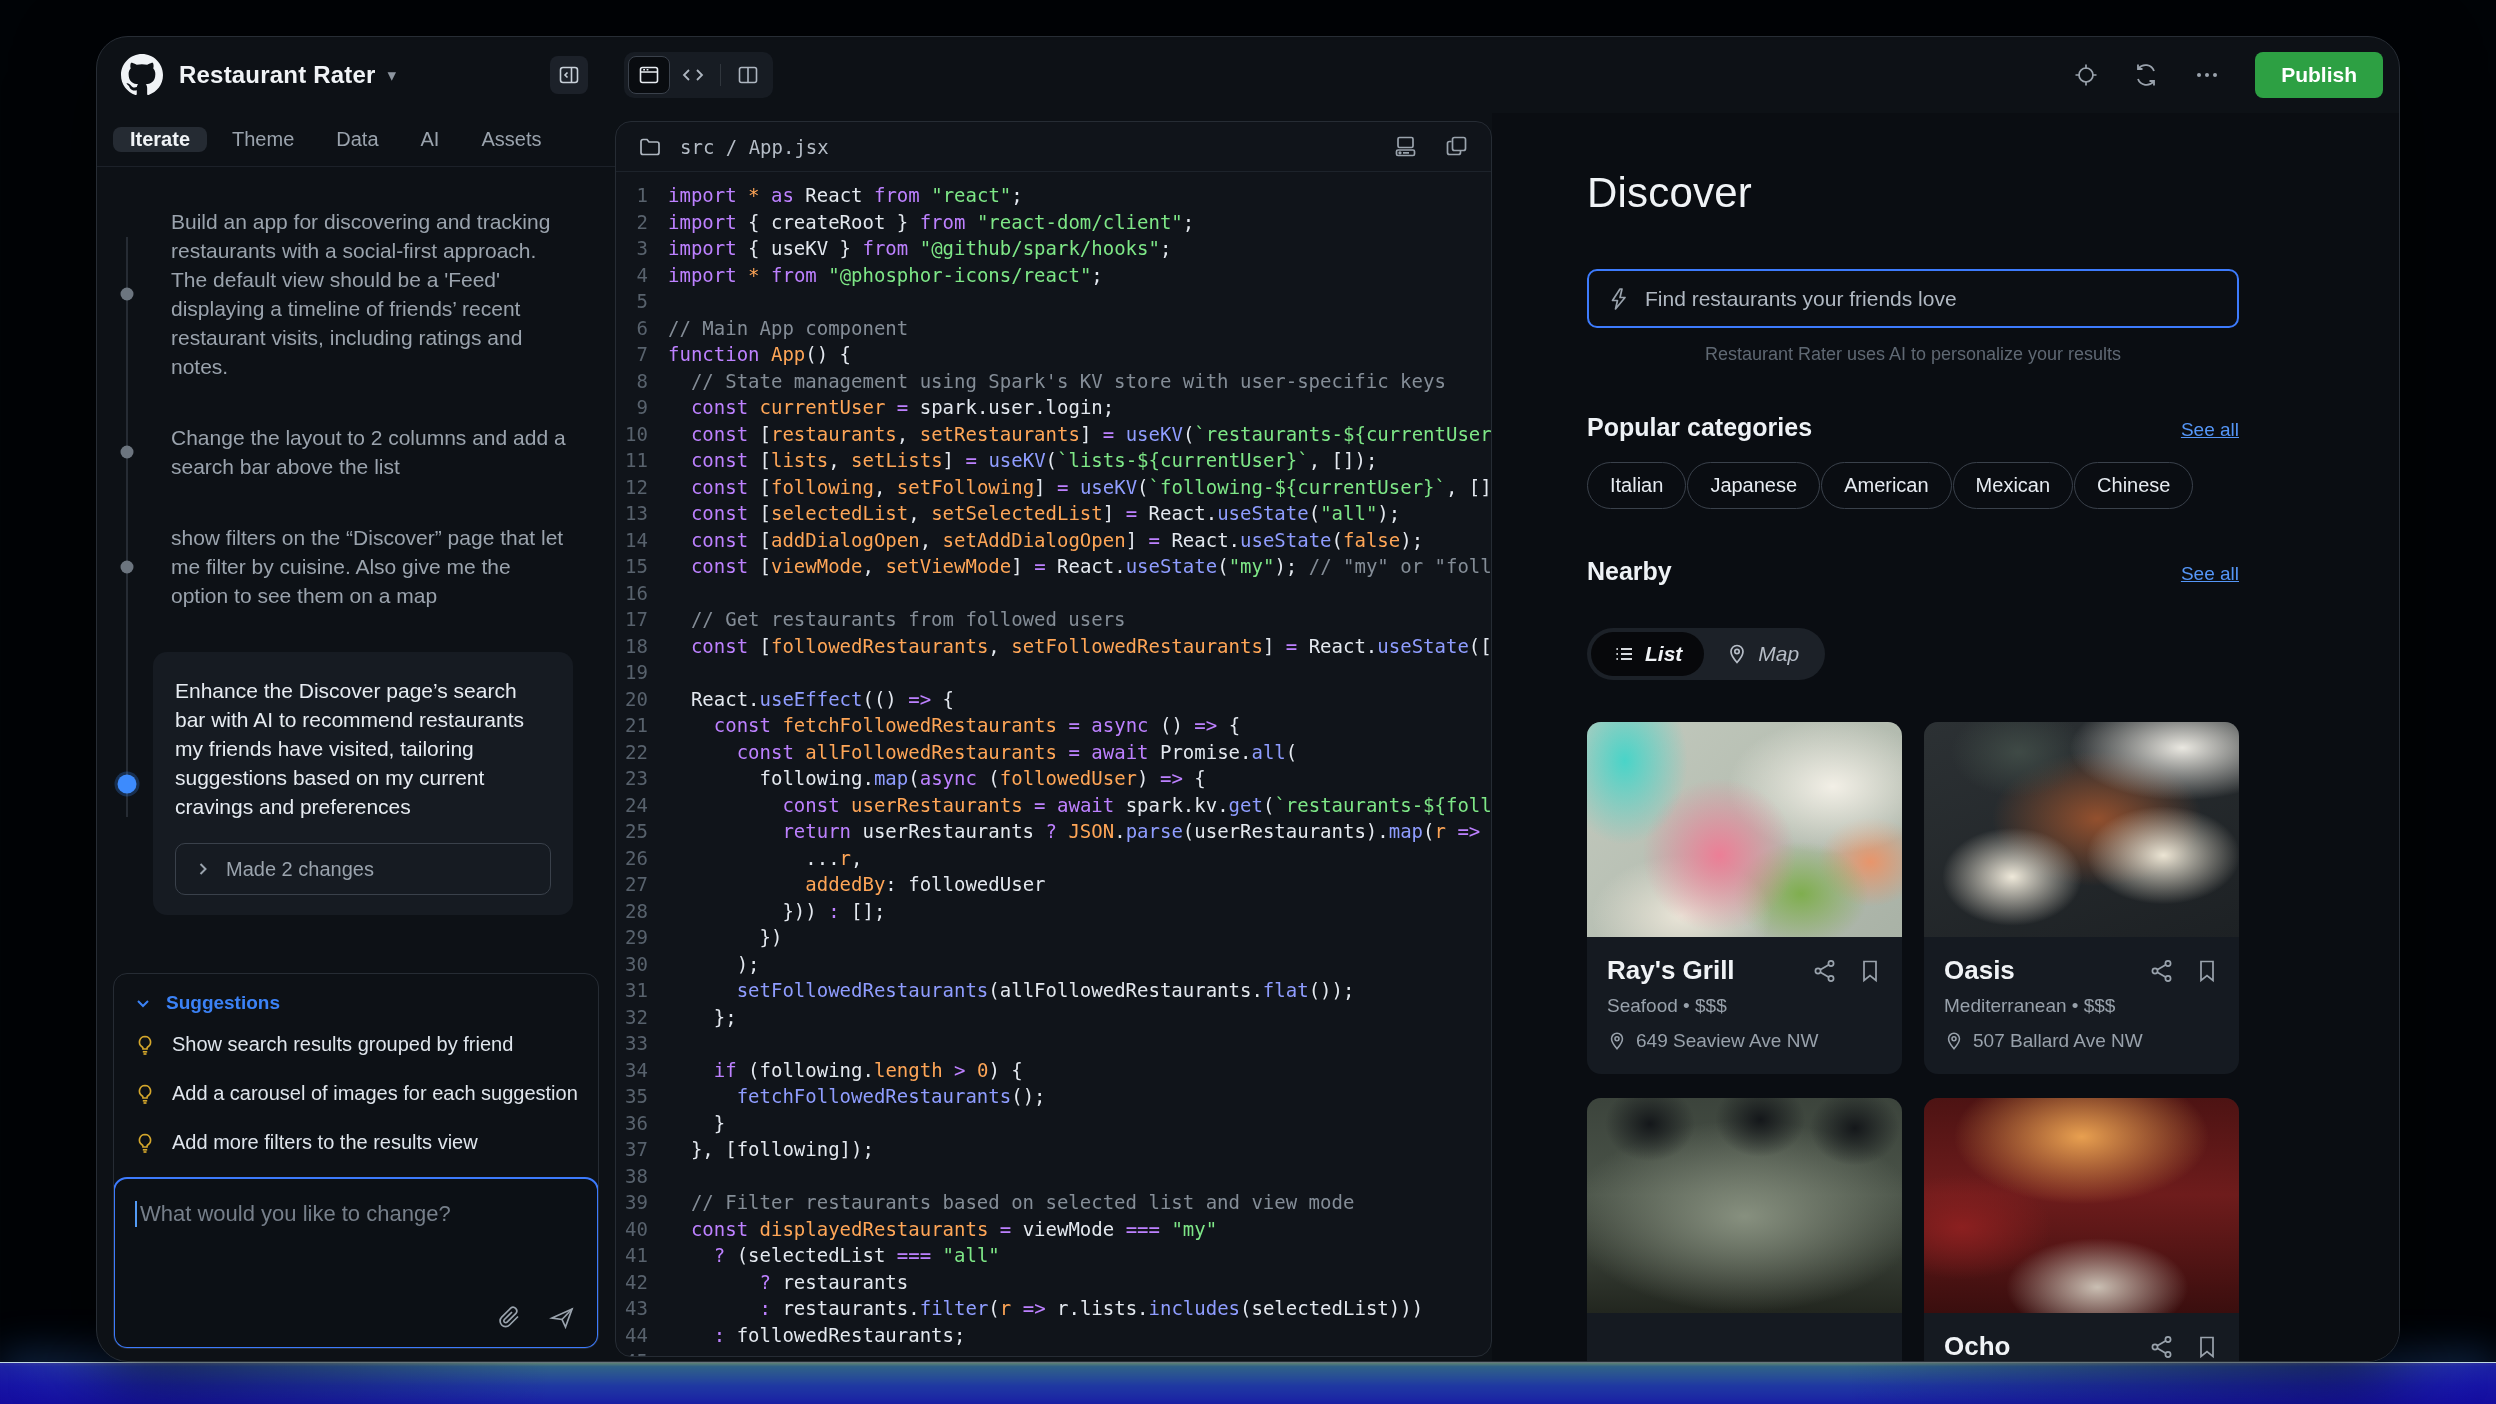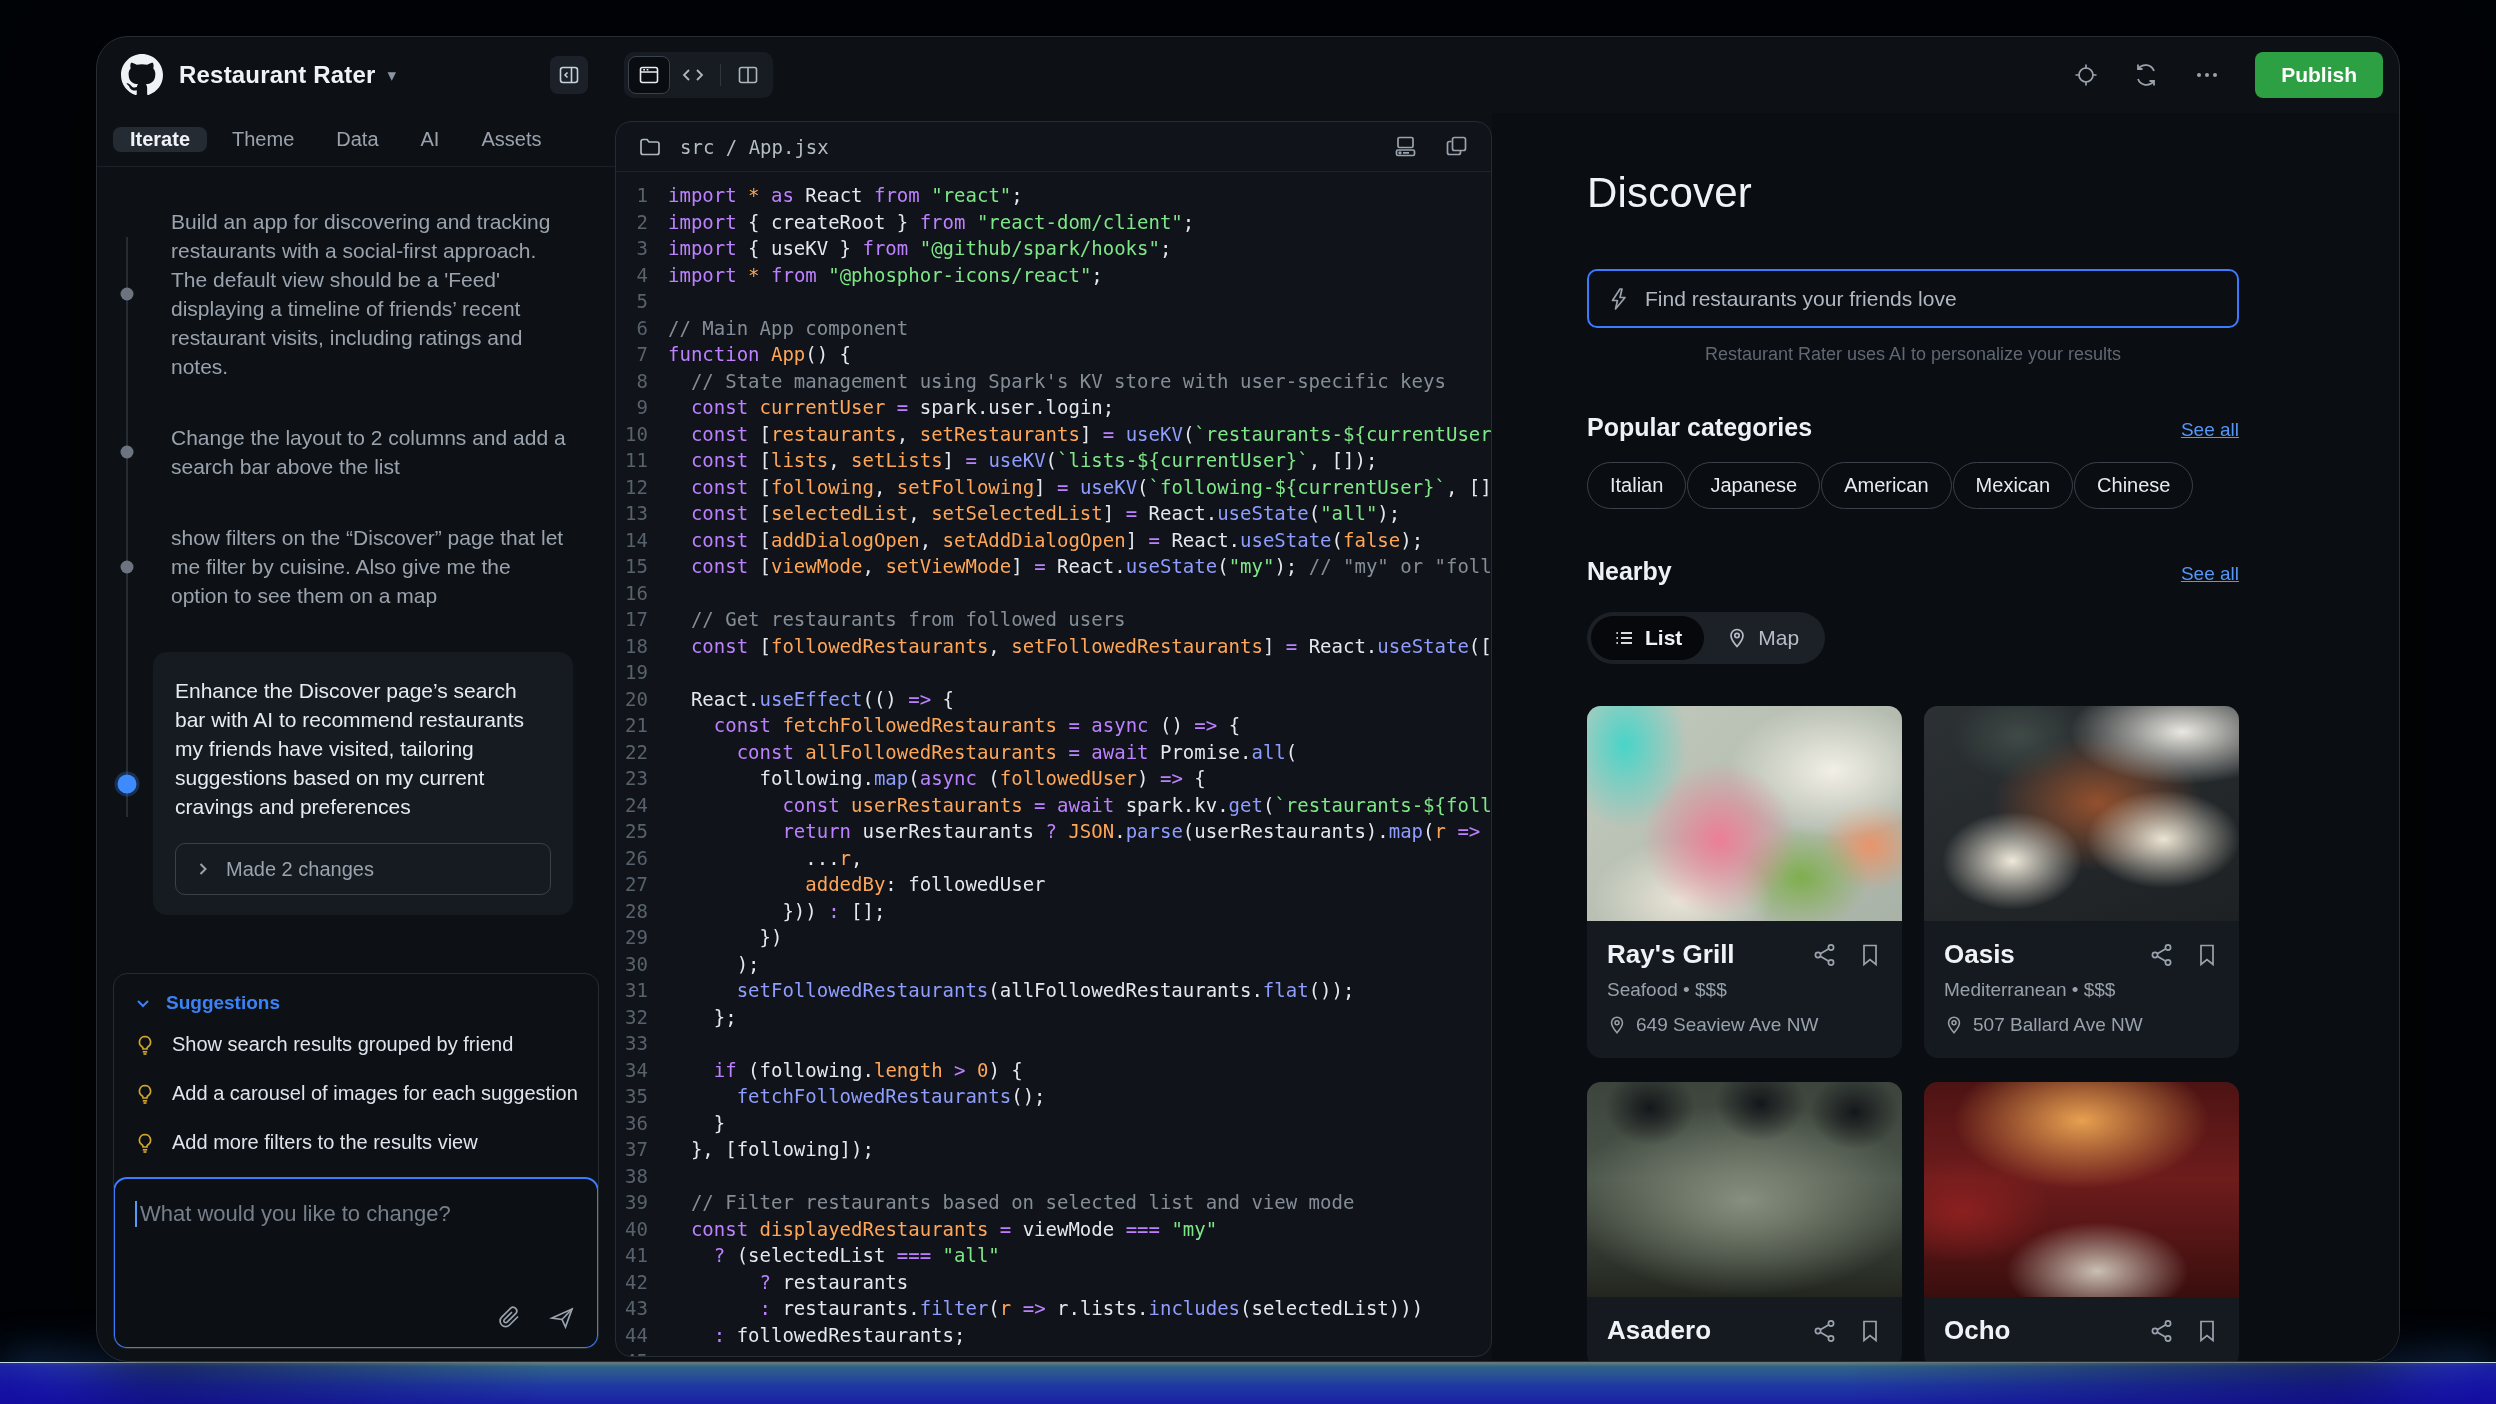--- a/index.html
+++ b/index.html
@@ -98,21 +98,21 @@
   .search-box { margin-top:52px; width:652px; height:59px; border:2px solid #3d7bfd; border-radius:10px;
     background:#0b0e13; display:flex; align-items:center; padding:0 18px; gap:14px; }
   .search-ph { color:#b0b8c2; font-size:21px; }
   .helper { margin-top:16px; width:652px; text-align:center; color:#5f6873; font-size:18px; }
   .section-head { margin-top:48px; width:652px; display:flex; align-items:baseline; }
   .section-head h2 { color:#eef2f6; font-size:25px; font-weight:700; }
   .see-all { margin-left:auto; color:#5596f7; font-size:19px; text-decoration:underline; }
   .chips { margin-top:20px; display:flex; gap:1px; }
   .chip { border:1px solid #3a414b; border-radius:999px; padding:11px 22px; color:#e6ebf1;
     font-size:20px; background:transparent; }
-  .seg-control { margin-top:26px; display:inline-flex; background:#1c2128; border-radius:999px; padding:4px; }
+  .seg-control { margin-top:42px; display:inline-flex; background:#1c2128; border-radius:999px; padding:4px;font-style:italic; }
   .seg { display:flex; align-items:center; gap:10px; padding:10px 22px; border-radius:999px;
     color:#b6bdc7; font-size:21px; }
   .seg.active { background:#07080b; color:#f0f3f6; font-weight:700; }
   .cards { margin-top:42px; width:652px; display:grid; grid-template-columns:1fr 1fr; gap:24px 22px; }
   .card { background:#151a21; border-radius:14px; overflow:hidden; }
   .card-photo { height:215px; }
   .card-body { padding:18px 20px 22px 20px; }
   .card-title-row { display:flex; align-items:center; }
   .card-title { color:#f0f3f6; font-size:26px; font-weight:700; }
   .card-actions { margin-left:auto; display:flex; gap:20px; color:#9aa3ad; }
@@ -475,41 +475,20 @@
                     <path d="M11 2.5a6 6 0 0 1 6 6c0 4.2-6 11-6 11s-6-6.8-6-11a6 6 0 0 1 6-6z"></path>
                     <circle cx="11" cy="8.5" r="2.2"></circle>
                   </svg>
                 </span>
                 <span>507 Ballard Ave NW</span>
               </div>
             </div>
           </div>
           <div class="card">
             <div class="card-photo photo-asadero"></div>
-            <div class="card-body">
-              <div class="card-title-row">
-                <span class="card-title">Asadero</span>
-                <span class="card-actions">
-                  <span>
-                    <svg width="26" height="26" viewBox="0 0 26 26" fill="none" stroke="currentColor" stroke-width="1.7">
-                      <circle cx="6" cy="13" r="2.6"></circle>
-                      <circle cx="19" cy="5.5" r="2.6"></circle>
-                      <circle cx="19" cy="20.5" r="2.6"></circle>
-                      <line x1="8.3" y1="11.7" x2="16.8" y2="6.8"></line>
-                      <line x1="8.3" y1="14.3" x2="16.8" y2="19.2"></line>
-                    </svg>
-                  </span>
-                  <span>
-                    <svg width="24" height="26" viewBox="0 0 24 26" fill="none" stroke="currentColor" stroke-width="1.7">
-                      <path d="M6 3.5h12v19l-6-5-6 5z"></path>
-                    </svg>
-                  </span>
-                </span>
-              </div>
-            </div>
           </div>
           <div class="card">
             <div class="card-photo photo-ocho"></div>
             <div class="card-body">
               <div class="card-title-row">
                 <span class="card-title">Ocho</span>
                 <span class="card-actions">
                   <span>
                     <svg width="26" height="26" viewBox="0 0 26 26" fill="none" stroke="currentColor" stroke-width="1.7">
                       <circle cx="6" cy="13" r="2.6"></circle>

